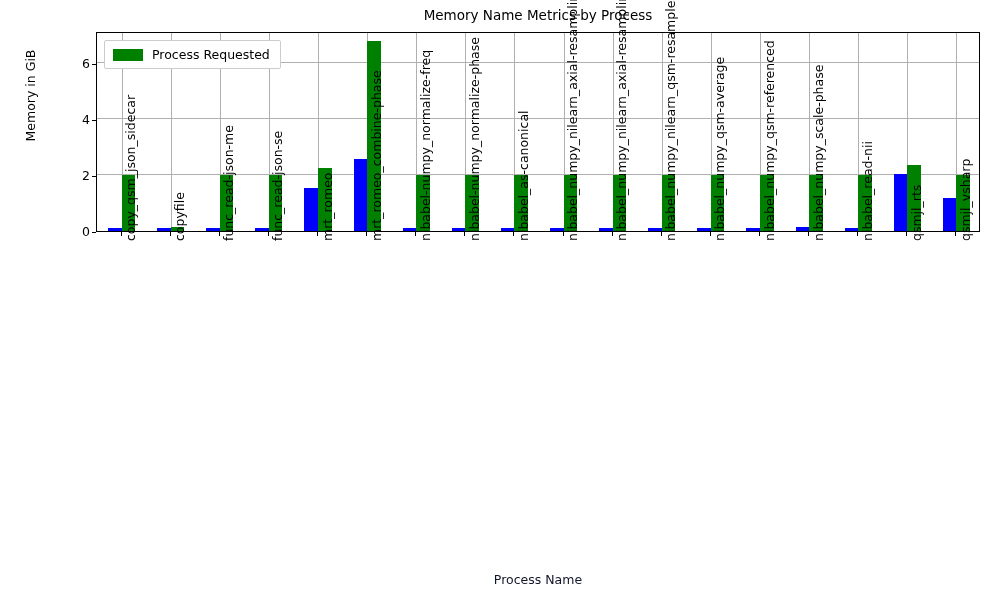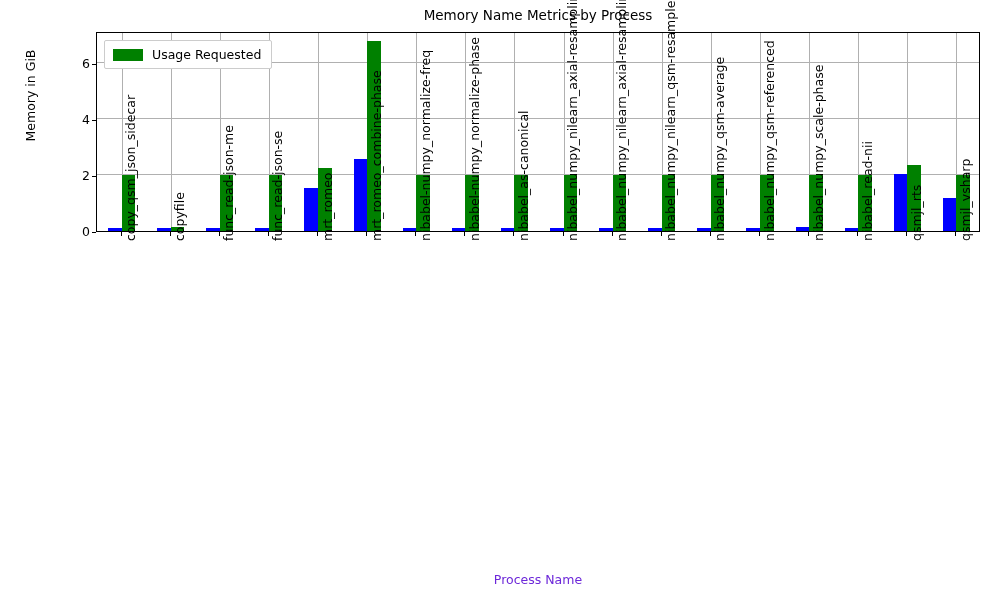--- a/index.html
+++ b/index.html
@@ -119,21 +119,21 @@
     transform-origin: left top;
     line-height: 12.5px;
   }
   #xlabel {
     position: absolute;
     left: 96px;
     top: 572px;
     width: 884px;
     text-align: center;
     font-size: 12.5px;
-    color: #6d28d9;
+    color: #0f172a;
     white-space: nowrap;
   }
 
   
   #legend {
     position: absolute;
     left: 104px;
     top: 40px;
     background: #ffffff;
     border: 1px solid #cccccc;
@@ -283,17 +283,17 @@
       <div class="xtick-mark" style="left: 906.333px;"></div>
       <div class="xtick-label" style="left: 910.833px;">qsmjl_rts</div>
       <div class="xtick-mark" style="left: 955.444px;"></div>
       <div class="xtick-label" style="left: 959.944px;">qsmjl_vsharp</div>
     </div>
   <div id="xlabel">Process Name</div>
 
   <div id="legend">
       <div class="legend-entry">
         <div class="legend-swatch" style="background: rgb(0, 128, 0);"></div>
-        <div class="legend-text">Usage Requested</div>
+        <div class="legend-text">Process Requested</div>
       </div>
     </div>
 
 </div>
 
 </body></html>

